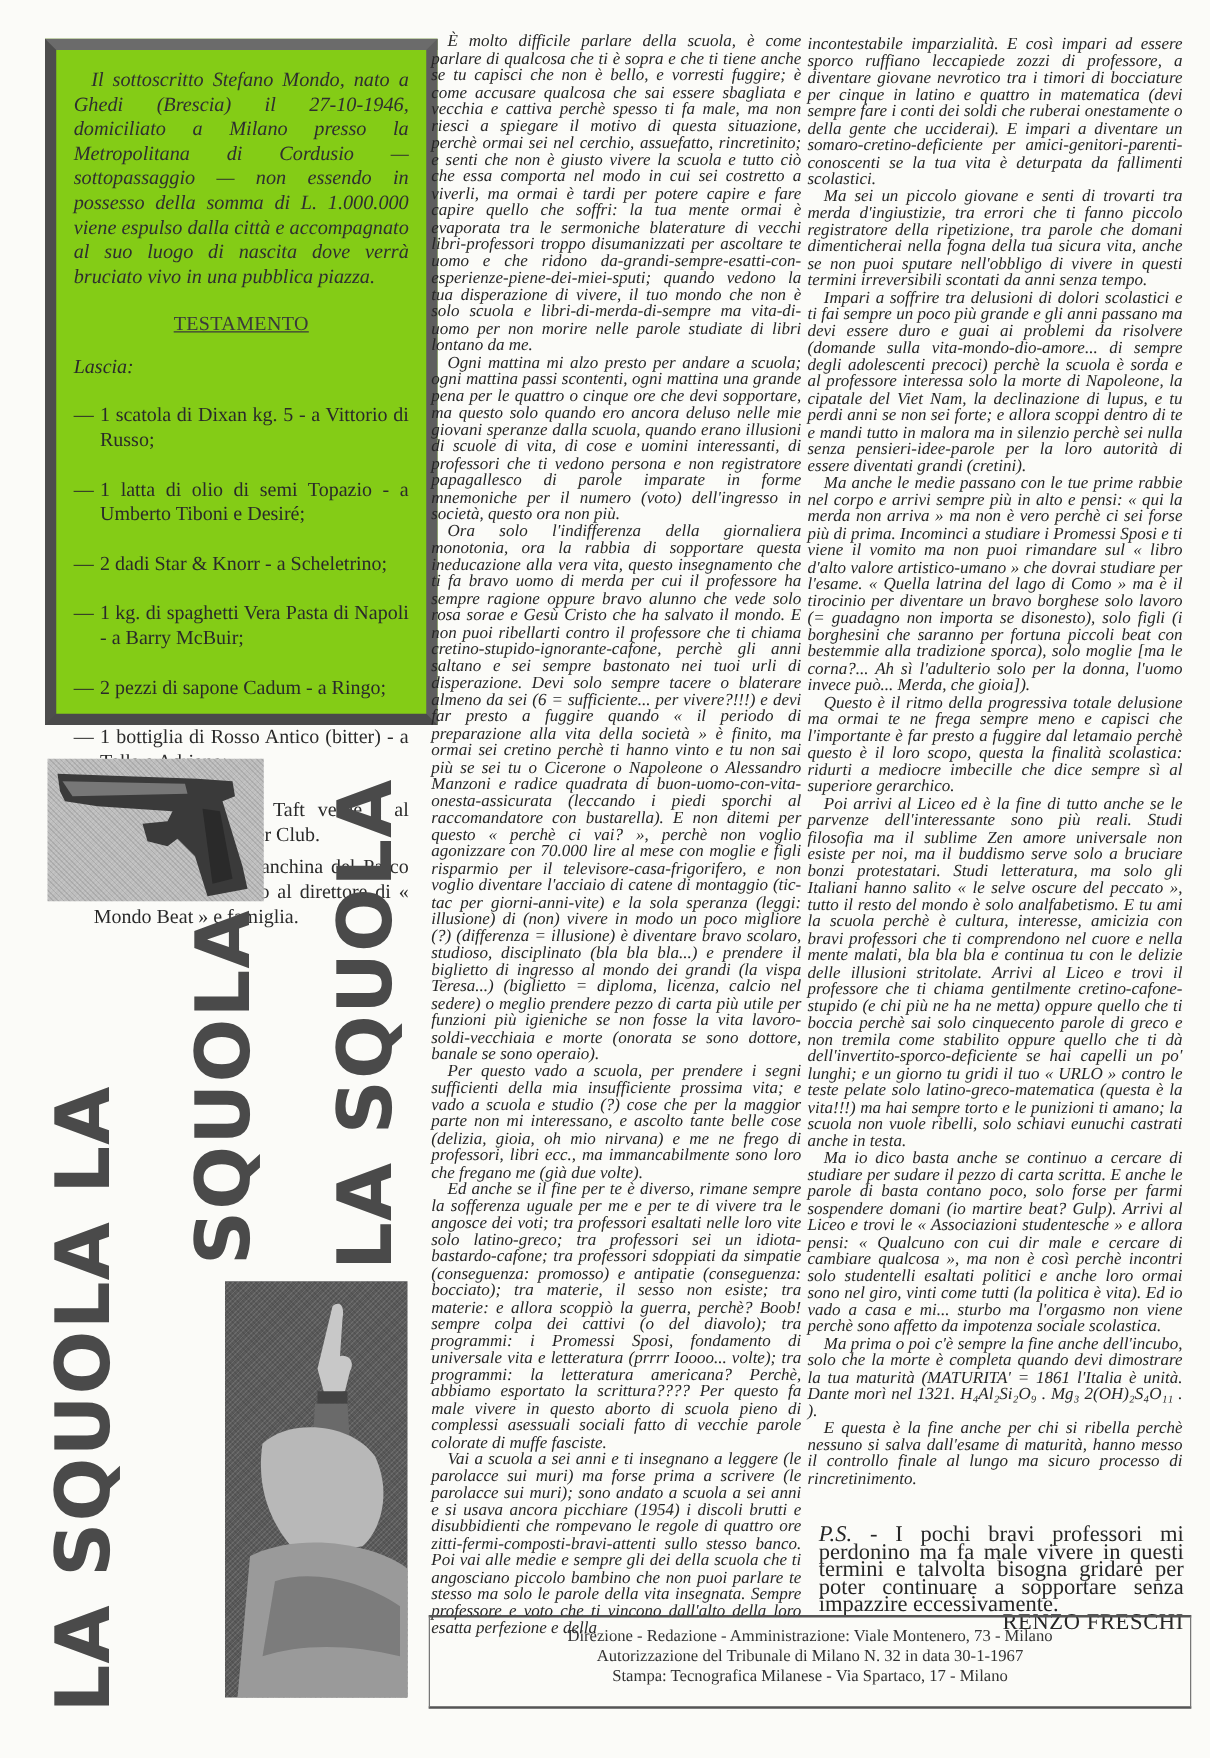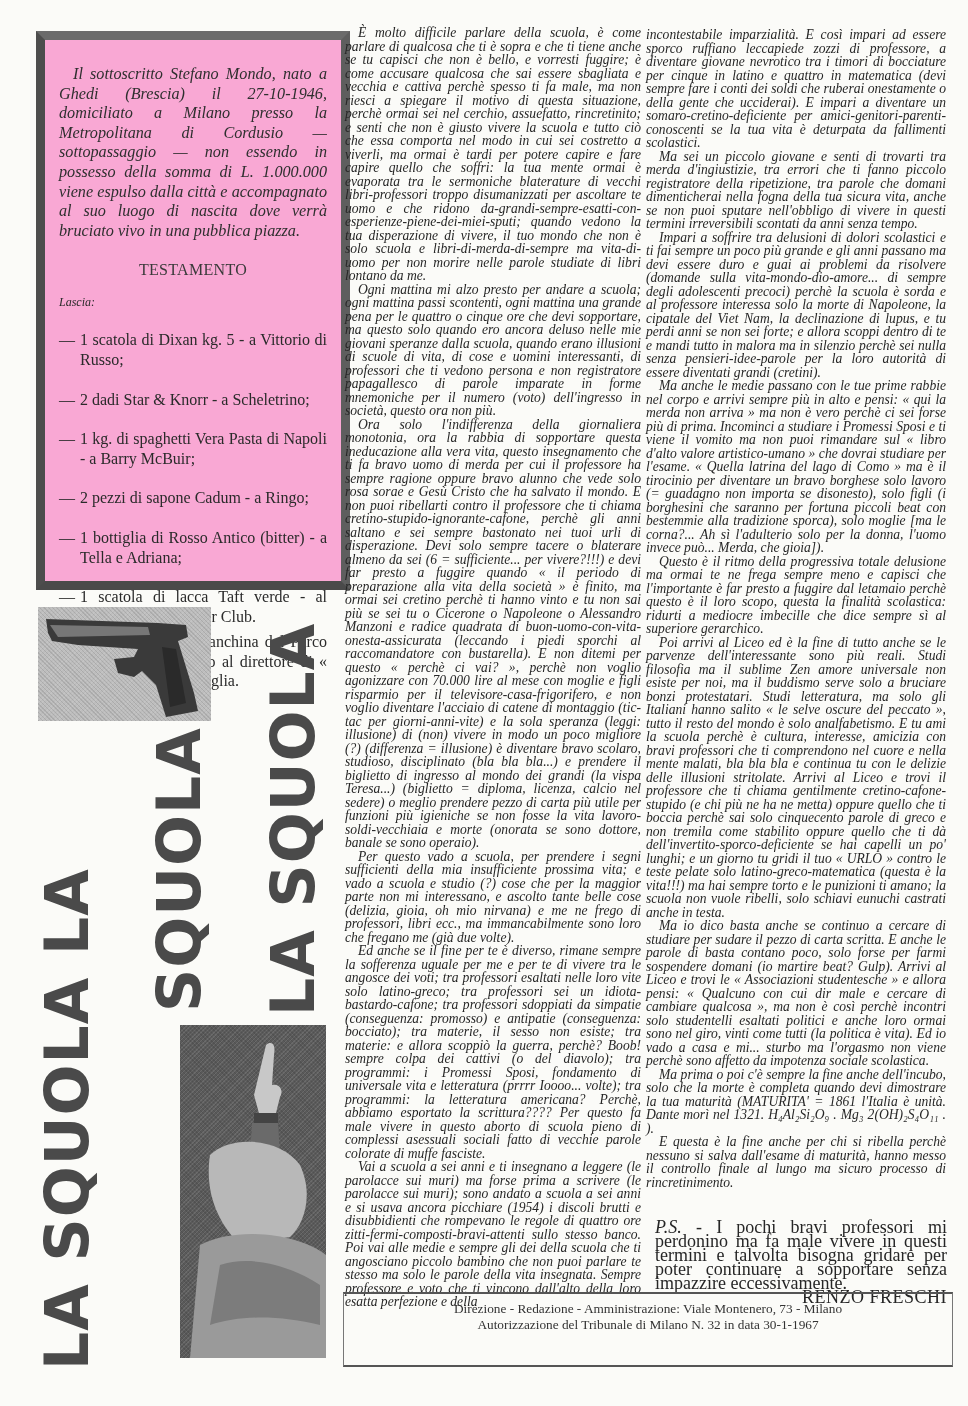--- a/index.html
+++ b/index.html
@@ -8,30 +8,30 @@
     background: #fbfbf8; color: #2a2a2a;
     font-family: "Liberation Serif", "DejaVu Serif", serif;
   }
   .page { position: absolute; inset: 0; }
 
   
   .testament {
     position: absolute; left: 36px; top: 31px; width: 268px; height: 506px;
     border: 9px solid #555; border-top-color: #6b6b6b; border-left-color: #4d4d4d;
     border-right-color: #5e5e5e; border-bottom-color: #4a4a4a;
-    background: #f9a8d4; padding: 25px 14px 10px 14px; box-sizing: content-box;
+    background: #84cc16; padding: 15px 14px 10px 14px; box-sizing: content-box;
   }
   .testament-intro {
     font-style: italic; font-size: 16.2px; line-height: 19.6px; text-align: justify;
     text-indent: 14px; margin: 0; color: #2f2f2f;
   }
   .testament-title {
-    text-align: center; font-size: 16px; letter-spacing: 0.3px; margin: 20px 0 16px 0; color: #3a3a3a;
+    text-align: center; font-size: 16px; letter-spacing: 0.3px; margin: 20px 0 16px 0; color: #3a3a3a; text-decoration: underline;
   }
-  .testament-lascia { font-style: italic; font-size: 12px; margin: 0 0 4px 0; }
+  .testament-lascia { font-style: italic; font-size: 16px; margin: 0 0 4px 0; }
   .bequest-list { list-style: none; margin: 0; padding: 0; }
   .bequest-list li {
     font-size: 16px; line-height: 19.6px; text-align: justify; padding-left: 21px; text-indent: -21px; margin-top: 20px;
   }
   .bequest-list li .dash { display: inline-block; width: 21px; text-indent: 0; }
   .testament-outro {
     font-size: 16px; line-height: 19.6px; text-align: justify; text-indent: 12px; margin: 6px 0 0 16px;
   }
 
   
@@ -87,20 +87,21 @@
 <body>
 
 <div class="page">
 
   <div class="testament">
     <p class="testament-intro">Il sottoscritto Stefano Mondo, nato a Ghedi (Brescia) il 27-10-1946, domiciliato a Milano presso la Metropolitana di Cordusio — sottopassaggio — non essendo in possesso della somma di L. 1.000.000 viene espulso dalla città e accompagnato al suo luogo di nascita dove verrà bruciato vivo in una pubblica piazza.</p>
     <div class="testament-title">TESTAMENTO</div>
     <p class="testament-lascia">Lascia:</p>
     <ul class="bequest-list">
       <li><span class="dash">—</span><span>1 scatola di Dixan kg. 5 - a Vittorio di Russo;</span></li>
+      <li><span class="dash">—</span><span>1 latta di olio di semi Topazio - a Umberto Tiboni e Desiré;</span></li>
       <li><span class="dash">—</span><span>2 dadi Star &amp; Knorr - a Scheletrino;</span></li>
       <li><span class="dash">—</span><span>1 kg. di spaghetti Vera Pasta di Napoli - a Barry McBuir;</span></li>
       <li><span class="dash">—</span><span>2 pezzi di sapone Cadum - a Ringo;</span></li>
       <li><span class="dash">—</span><span>1 bottiglia di Rosso Antico (bitter) - a Tella e Adriana;</span></li>
       <li><span class="dash">—</span><span>1 scatola di lacca Taft verde - al proprietario del Piper Club.</span></li>
     </ul>
     <p class="testament-outro">Lascia inoltre la panchina del Parco di Castello Sforzesco al direttore di « Mondo Beat » e famiglia.</p>
   </div>
 
   <div class="photo pistol-photo">
@@ -148,15 +149,16 @@
   </div>
 
   <div class="ps">
     <span class="ps-label">P.S.</span><span> - I pochi bravi professori mi perdonino ma fa male vivere in questi termini e talvolta bisogna gridare per poter continuare a sopportare senza impazzire eccessivamente.</span>
     <span class="signature">RENZO FRESCHI</span>
   </div>
 
   <div class="colophon">
     <div>Direzione - Redazione - Amministrazione: Viale Montenero, 73 - Milano</div>
     <div>Autorizzazione del Tribunale di Milano N. 32 in data 30-1-1967</div>
+    <div>Stampa: Tecnografica Milanese - Via Spartaco, 17 - Milano</div>
   </div>
 
 </div>
 
 </body></html>

